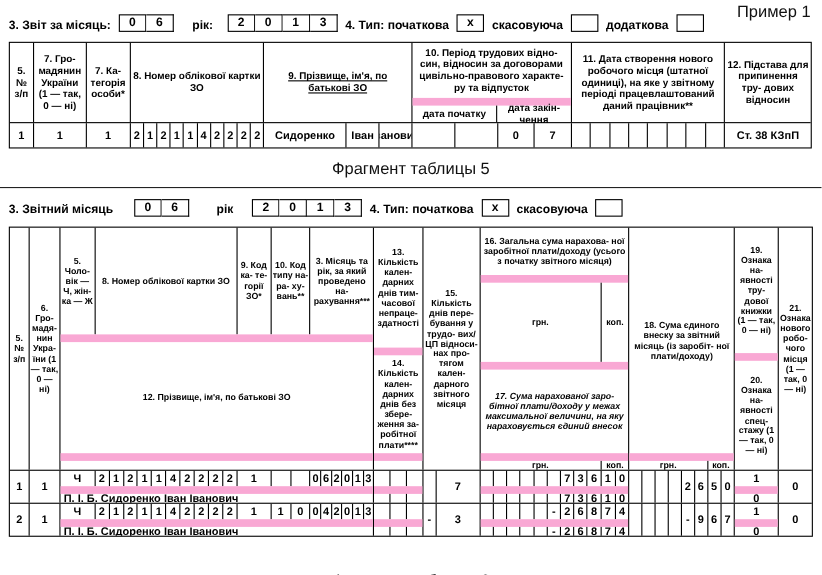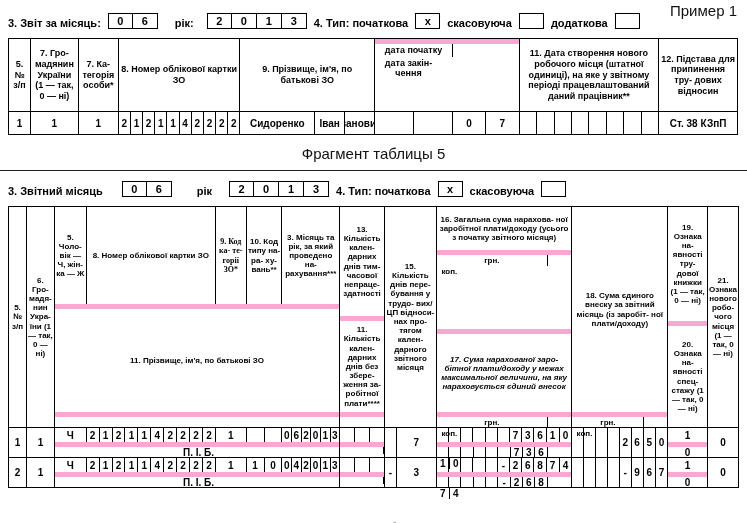--- a/index.html
+++ b/index.html
@@ -33,21 +33,21 @@
   .tblwrap { border:1px solid #000; background:#fff; }
   .hc {
     display:flex; align-items:center; justify-content:center;
     text-align:center; font-weight:700; padding:1px 2px; line-height:1.18;
   }
   .dc {
     display:flex; align-items:center; justify-content:center;
     font-weight:700; font-size:10px; min-width:0; overflow:hidden;
   }
   .br { border-right:1px solid #000; }
-  .bt { border-top:5px solid #f9a8d4;flex-direction:column; }
+  .bt { border-top:7px solid #f9a8d4; }
   .rep { display:flex; min-width:0; }
   .rep .c {
     flex:1 1 0; min-width:0; border-right:1px solid #000;
     display:flex; align-items:center; justify-content:center;
     font-weight:700; font-size:10px; overflow:hidden;
   }
   .rep.open .c:last-child { border-right:none; }
 
   
   .t5 { width:730px; display:flex; flex-direction:column; }
@@ -102,22 +102,23 @@
       <div class="box"></div>
     </div>
 </div>
 
 <div class="abs tblwrap t5" style="left:8px; top:38px;">
   <div class="t5hdr">
     <div class="hc br" style="width:22px;">5. № з/п</div>
     <div class="hc br" style="width:48px;">7. Гро- мадянин України (1 — так, 0 — ні)</div>
     <div class="hc br" style="width:40px;">7. Ка- тегорія особи*</div>
     <div class="hc br" style="width:122px;">8. Номер облікової картки ЗО</div>
-    <div class="hc br" style="width:135px;">9. Прізвище, ім'я, по батькові ЗО</div>
+    <div class="hc br" style="width:135px;text-decoration:underline;">9. Прізвище, ім'я, по батькові ЗО</div>
     <div class="t5col br" style="width:145px;">
+      <div class="hc" style="height:50px;">10. Період трудових відно- син, відносин за договорами цивільно-правового характе- ру та відпусток</div>
       <div class="bt" style="display:flex; height:22px;">
         <div class="hc br" style="width:78px;">дата початку</div>
         <div class="hc" style="width:67px;">дата закін- чення</div>
       </div>
     </div>
     <div class="hc br" style="width:140px;">11. Дата створення нового робочого місця (штатної одиниці), на яке у звітному періоді працевлаштований даний працівник**</div>
     <div class="hc" style="width:78px;">12. Підстава для припинення тру- дових відносин</div>
   </div>
   <div class="t5data">
     <div class="dc br" style="width:22px;">1</div>
@@ -194,31 +195,31 @@
         <div class="hc" style="height:100%;">5. № з/п</div>
       </div>
     <div class="t6col" style="width:28px;">
         <div class="hc" style="height:100%;">6. Гро- мадя- нин Укра- їни (1 — так, 0 — ні)</div>
       </div>
 
     <div class="t6col" style="width:286px;">
       <div style="display:flex; height:97px;">
         <div class="hc br" style="width:32px;">5. Чоло- вік — Ч, жін- ка — Ж</div>
         <div class="hc br" style="width:130px;">8. Номер облікової картки ЗО</div>
-        <div class="hc br" style="width:31px;font-family:Liberation Serif, serif;">9. Код ка- те- горії ЗО*</div>
+        <div class="hc br" style="width:31px;">9. Код ка- те- горії ЗО*</div>
         <div class="hc br" style="width:36px;">10. Код типу на- ра- ху- вань**</div>
         <div class="hc" style="width:57px;">3. Місяць та рік, за який проведено на- рахування***</div>
       </div>
-      <div class="hc bt" style="height:108px;">11. Прізвище, ім'я, по батькові ЗО</div>
+      <div class="hc bt" style="height:108px;">12. Прізвище, ім'я, по батькові ЗО</div>
       <div class="bt" style="height:15px;"></div>
     </div>
 
     <div class="t6col" style="width:45px;">
       <div class="hc" style="height:109px;">13. Кількість кален- дарних днів тим- часової непраце- здатності</div>
-      <div class="hc bt" style="height:96px;">11. Кількість кален- дарних днів без збере- ження за- робітної плати****</div>
+      <div class="hc bt" style="height:96px;">14. Кількість кален- дарних днів без збере- ження за- робітної плати****</div>
       <div class="bt" style="height:15px;"></div>
     </div>
 
     <div class="t6col" style="width:52px;">
         <div class="hc" style="height:100%;">15. Кількість днів пере- бування у трудо- вих/ЦП відноси- нах про- тягом кален- дарного звітного місяця</div>
       </div>
 
     <div class="t6col" style="width:136px;">
       <div class="hc" style="height:43px;">16. Загальна сума нарахова- ної заробітної плати/доходу (усього з початку звітного місяця)</div>
       <div class="bt" style="display:flex; height:79px;">

